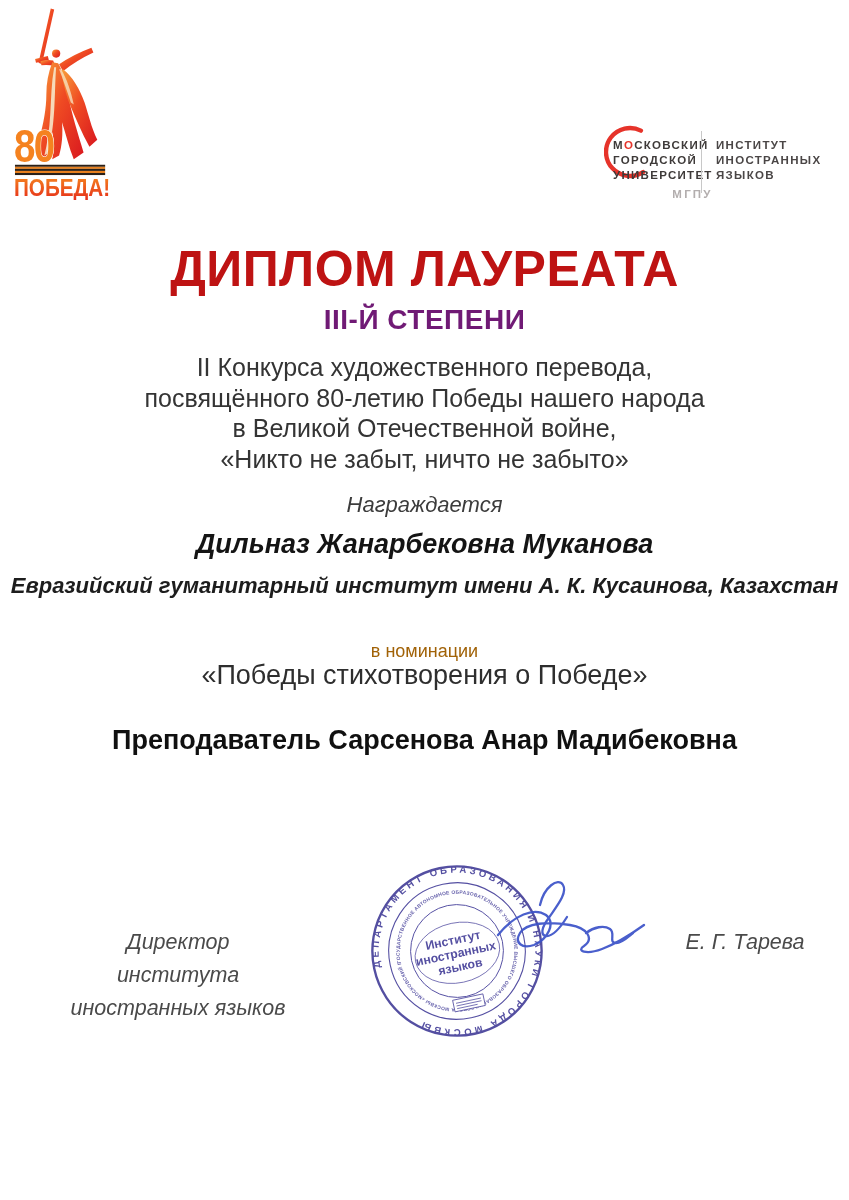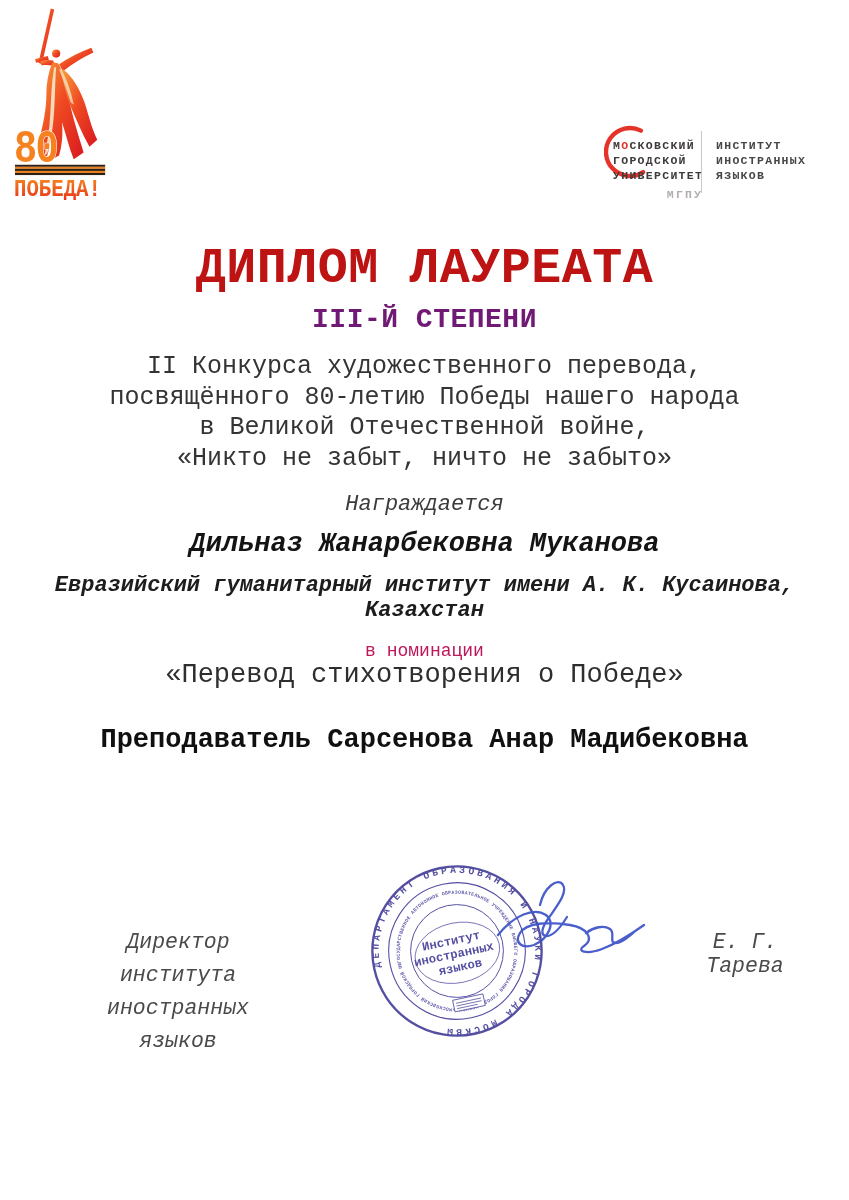--- a/index.html
+++ b/index.html
@@ -2,21 +2,21 @@
 <html><head>
 <meta charset="utf-8">
 <style>
   html,body{margin:0;padding:0;background:#888;}
   .page{
     position:relative;
     width:849px;height:1200px;
     margin:0 auto;
     background:#ffffff;
     overflow:hidden;
-    font-family:Liberation Mono, monospace;
+    font-family:Liberation Sans, sans-serif;
     color:#222;
   }
   .abs{position:absolute;}
   .centered{left:0;right:0;text-align:center;}
 
   
   .victory-logo{left:14px;top:8px;width:98px;height:192px;}
   .uni-logo{left:600px;top:115px;width:210px;height:95px;}
   .uni-arc{position:absolute;left:4px;top:5px;width:52px;height:62px;}
   .uni-name{position:absolute;left:13px;top:23px;
@@ -29,21 +29,21 @@
     font-size:11.5px;font-weight:bold;letter-spacing:1.3px;
     line-height:15.2px;color:#4a4646;white-space:nowrap;}
 
   
   .title-main{top:240px;font-size:50px;font-weight:bold;color:#be1313;letter-spacing:.5px;}
   .title-degree{top:304px;font-size:28px;font-weight:bold;color:#701a75;letter-spacing:.5px;}
   .contest{top:352px;font-size:25px;line-height:30.5px;color:#343434;}
   .award-label{top:492px;font-size:22px;font-style:italic;color:#3c3c3c;}
   .recipient{top:529px;font-size:27px;font-weight:bold;font-style:italic;color:#141414;}
   .affiliation{top:573px;font-size:22px;font-weight:bold;font-style:italic;color:#1d1d1d;}
-  .nom-label{top:641px;font-size:18px;color:#be185d;}
+  .nom-label{top:641px;font-size:18px;color:#a16207;}
   .nom-title{top:660px;font-size:27px;color:#2e2e2e;}
   .nom-teacher{top:695px;font-size:27px;font-weight:bold;color:#101010;margin-top:30px;}
 
   
   .director{left:52px;top:926px;width:220px;text-align:center;
     font-size:21.5px;font-style:italic;color:#4a4a4a;line-height:33px;margin-left:16px;}
   .signer{left:670px;top:930px;width:150px;text-align:center;
     font-size:21.5px;font-style:italic;color:#4a4a4a;}
   .stamp{left:366px;top:860px;width:182px;height:182px;}
   .signature{left:468px;top:863px;width:190px;height:108px;}
@@ -122,21 +122,21 @@
     <div>посвящённого 80-летию Победы нашего народа</div>
     <div>в Великой Отечественной войне,</div>
     <div>«Никто не забыт, ничто не забыто»</div>
   </div>
 
   <div class="abs centered award-label">Награждается</div>
   <div class="abs centered recipient">Дильназ Жанарбековна Муканова</div>
   <div class="abs centered affiliation">Евразийский гуманитарный институт имени А. К. Кусаинова, Казахстан</div>
 
   <div class="abs centered nom-label">в номинации</div>
-  <div class="abs centered nom-title">«Перевод стихотворения о Победе»</div>
+  <div class="abs centered nom-title">«Победы стихотворения о Победе»</div>
   <div class="abs centered nom-teacher">Преподаватель Сарсенова Анар Мадибековна</div>
 
   <div class="abs director">
     <div>Директор института</div>
     <div>иностранных языков</div>
   </div>
 
   <svg class="abs stamp" viewBox="0 0 200 200" xmlns="http://www.w3.org/2000/svg">
     <g transform="rotate(-12 100 100)" fill="none" stroke="#3d3795" opacity="0.88">
       <circle cx="100" cy="100" r="93" stroke-width="2.6"></circle>

